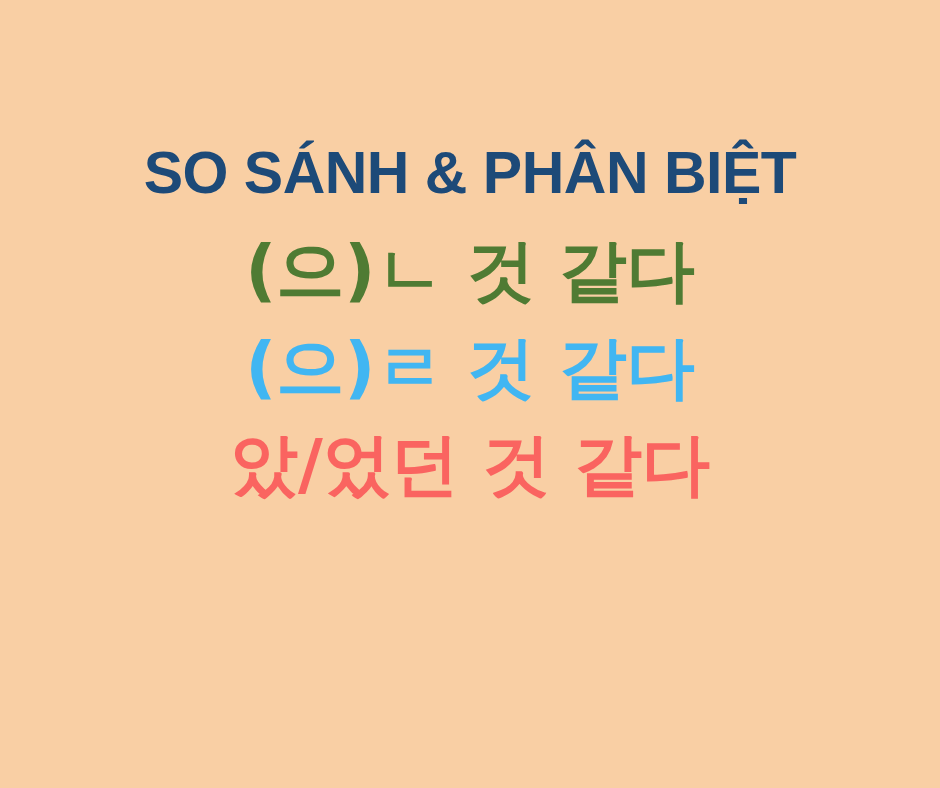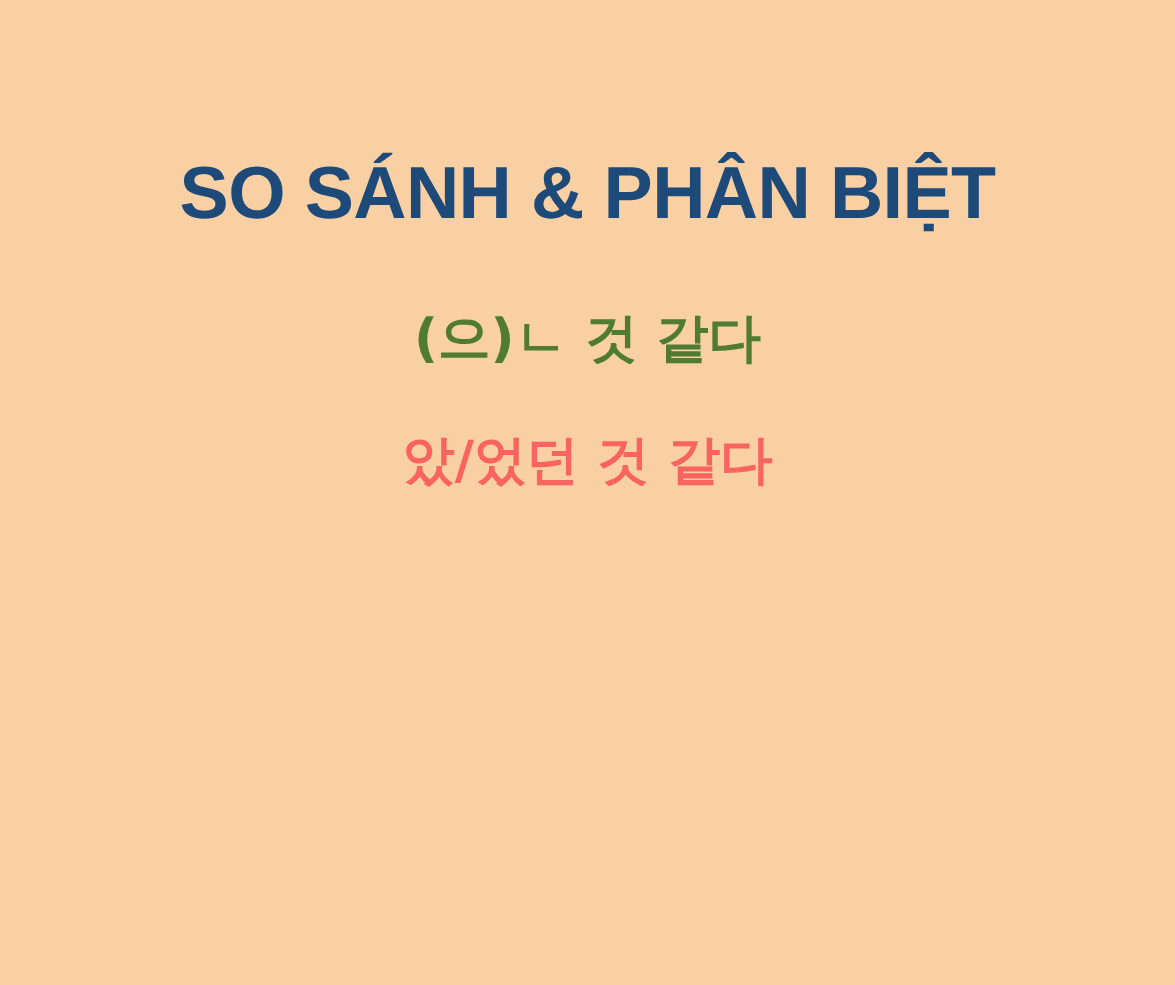--- a/index.html
+++ b/index.html
@@ -30,38 +30,38 @@
     font-family: "Liberation Sans", "DejaVu Sans", sans-serif;
     font-weight: 700;
     font-size: 59px;
     letter-spacing: -0.5px;
     line-height: 1;
     color: #1d4a78;
     text-align: center;
     width: 100%;
     margin: 0;
     position: absolute;
-    top: 125px;
+    top: 144px;
     left: 0;
   }
 
   .grammar-list {
     position: absolute;
     top: 222px;
     left: 0;
     width: 100%;
     margin: 0;
     padding: 0;
     list-style: none;
   }
 
   .grammar-item {
     font-family: "DejaVu Sans", "Liberation Sans", sans-serif;
     font-weight: 700;
-    font-size: 42px;
+    font-size: 68px;
     line-height: 97px;
     height: 97px;
     text-align: center;
     white-space: nowrap;
   }
 
   .g1 { color: #4f7b33; }
   .g2 { color: #801519; }
   .g3 { color: #41b6f2; }
   .g4 { color: #f2761b; }
@@ -69,16 +69,17 @@
 </style>
 </head>
 <body>
 
 <div class="slide" style="background: rgb(249, 207, 164);">
 
   <h1 class="title" style="color: rgb(29, 74, 120);">SO SÁNH &amp; PHÂN BIỆT</h1>
 
   <ul class="grammar-list">
     <li class="grammar-item g1" style="color: rgb(79, 123, 51);">(으)ㄴ 것 같다</li>
+    <li class="grammar-item g3" style="color: rgb(65, 182, 242);">(으)ㄹ 것 같다</li>
     <li class="grammar-item g5" style="color: rgb(250, 100, 96);">았/었던 것 같다</li>
   </ul>
 
 </div>
 
 </body></html>

